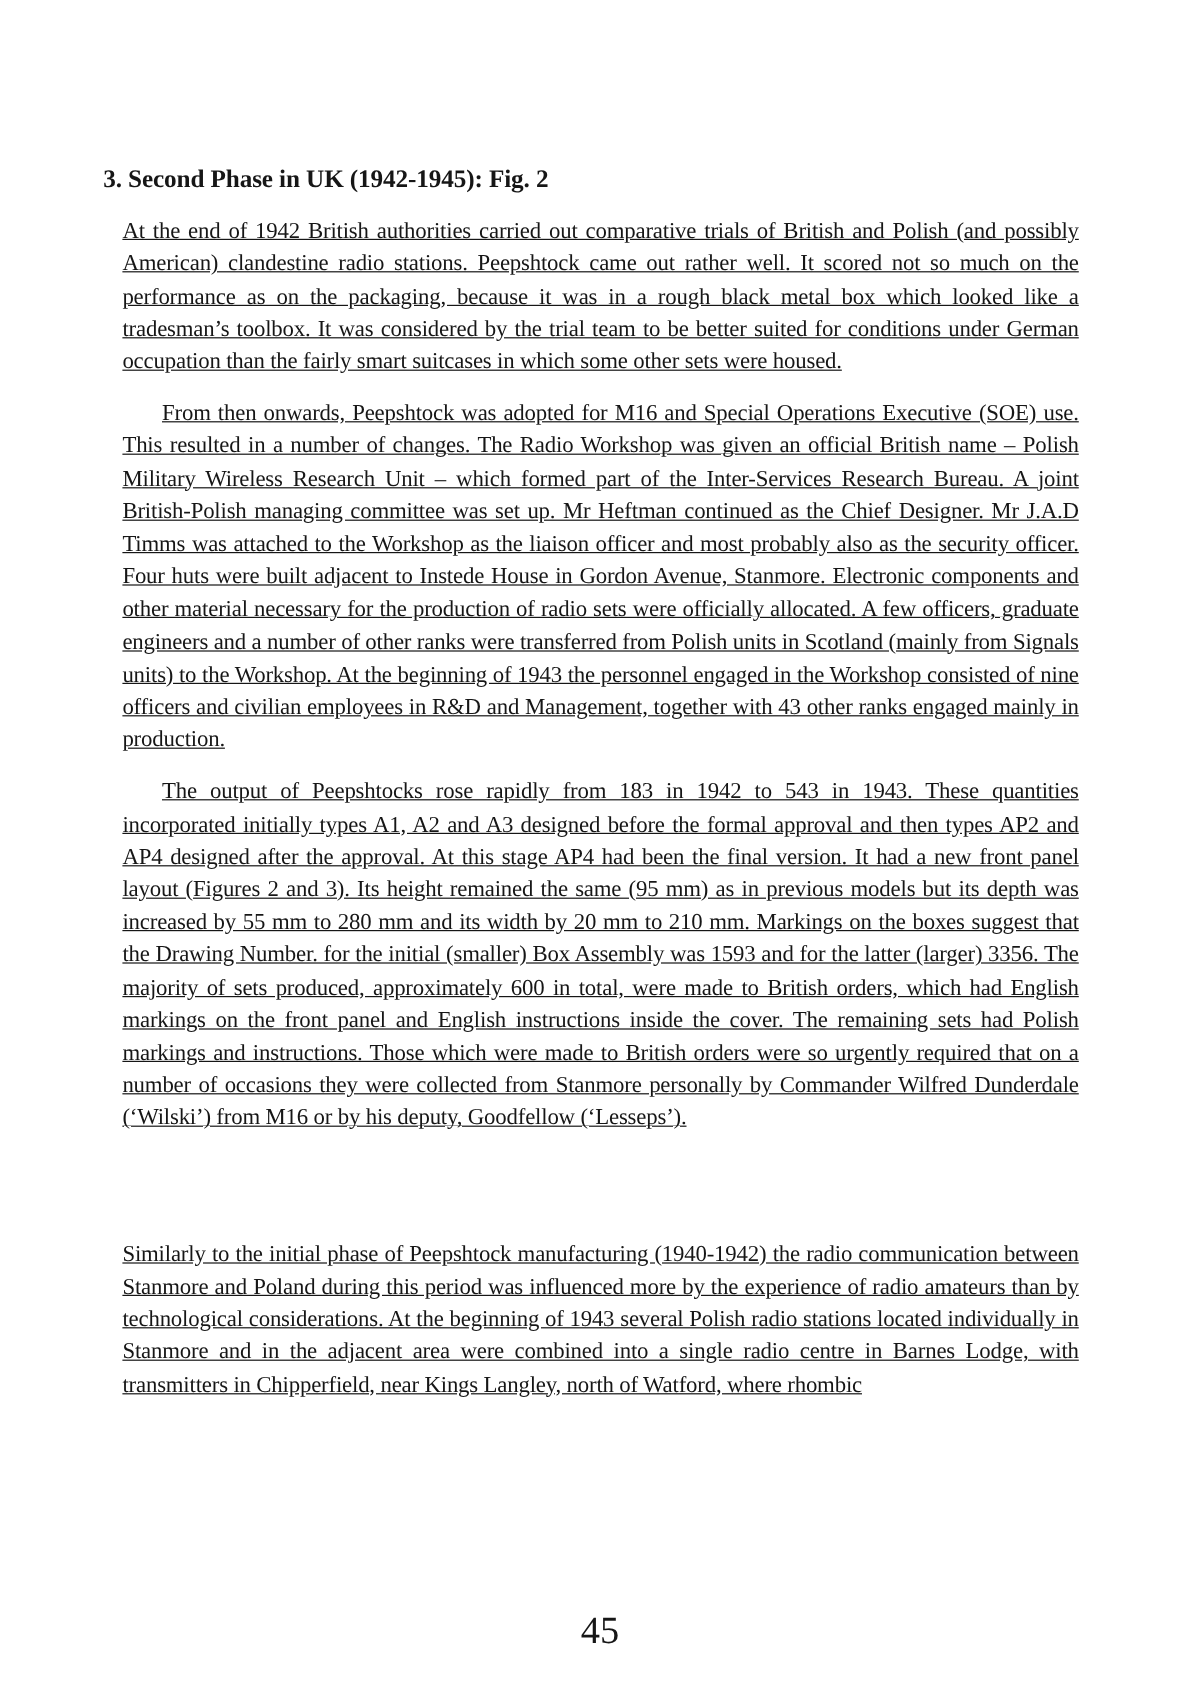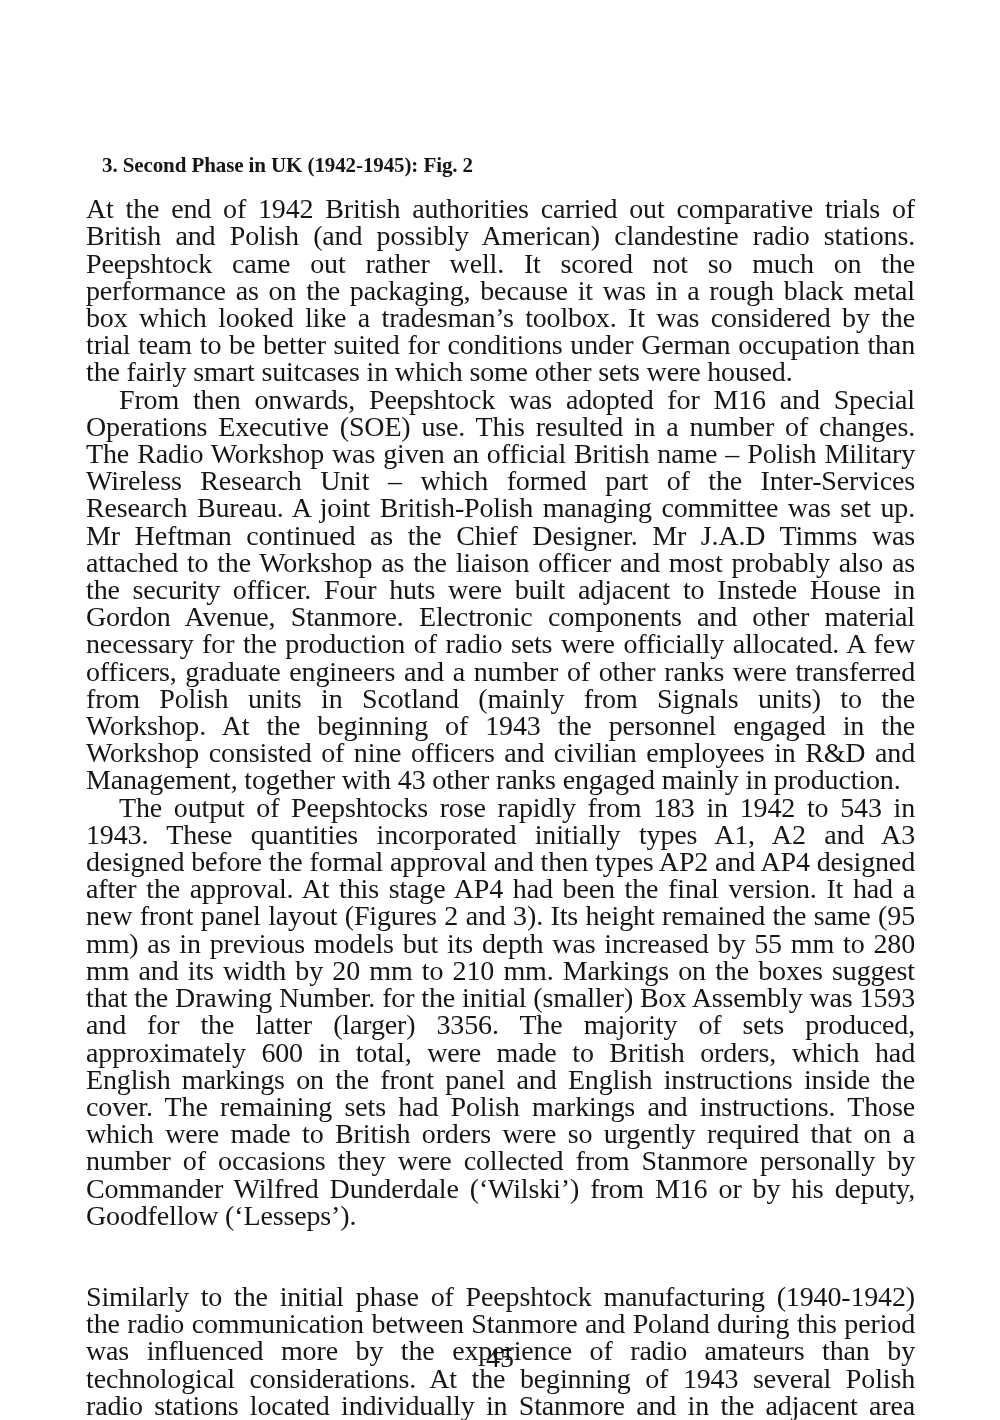--- a/index.html
+++ b/index.html
@@ -18,43 +18,44 @@
     .page {
       position: absolute;
       left: 86px;
       top: 136px;
       width: 829px;
     }
     .section-heading {
       font-weight: bold;
       font-size: 21px;
       line-height: 27.2px;
-      margin: 16px;
+      margin: 0;
       letter-spacing: -0.1px;
     }
     .para {
-      font-size: 28px;
+      font-size: 19px;
       line-height: 27.2px;
-      margin: 0;
+      margin: 16px;
       text-align: justify;
       letter-spacing: -0.15px;
+      text-decoration: underline;
     }
     .para.indent {
       text-indent: 33px;
     }
     .section-gap {
       height: 54px;
     }
     .page-number {
       position: absolute;
       left: 0;
       width: 1000px;
       top: 1342px;
       text-align: center;
-      font-size: 28px;
+      font-size: 32px;
       line-height: 32px;
     }
   </style>
 </head>
 <body>
 
 <div class="page">
   <section>
     <h2 class="section-heading">3. Second Phase in UK (1942-1945): Fig. 2</h2>
     <p class="para">At the end of 1942 British authorities carried out comparative trials of British and Polish (and possibly American) clandestine radio stations. Peepshtock came out rather well. It scored not so much on the performance as on the packaging, because it was in a rough black metal box which looked like a tradesman’s toolbox. It was considered by the trial team to be better suited for conditions under German occupation than the fairly smart suitcases in which some other sets were housed.</p>

